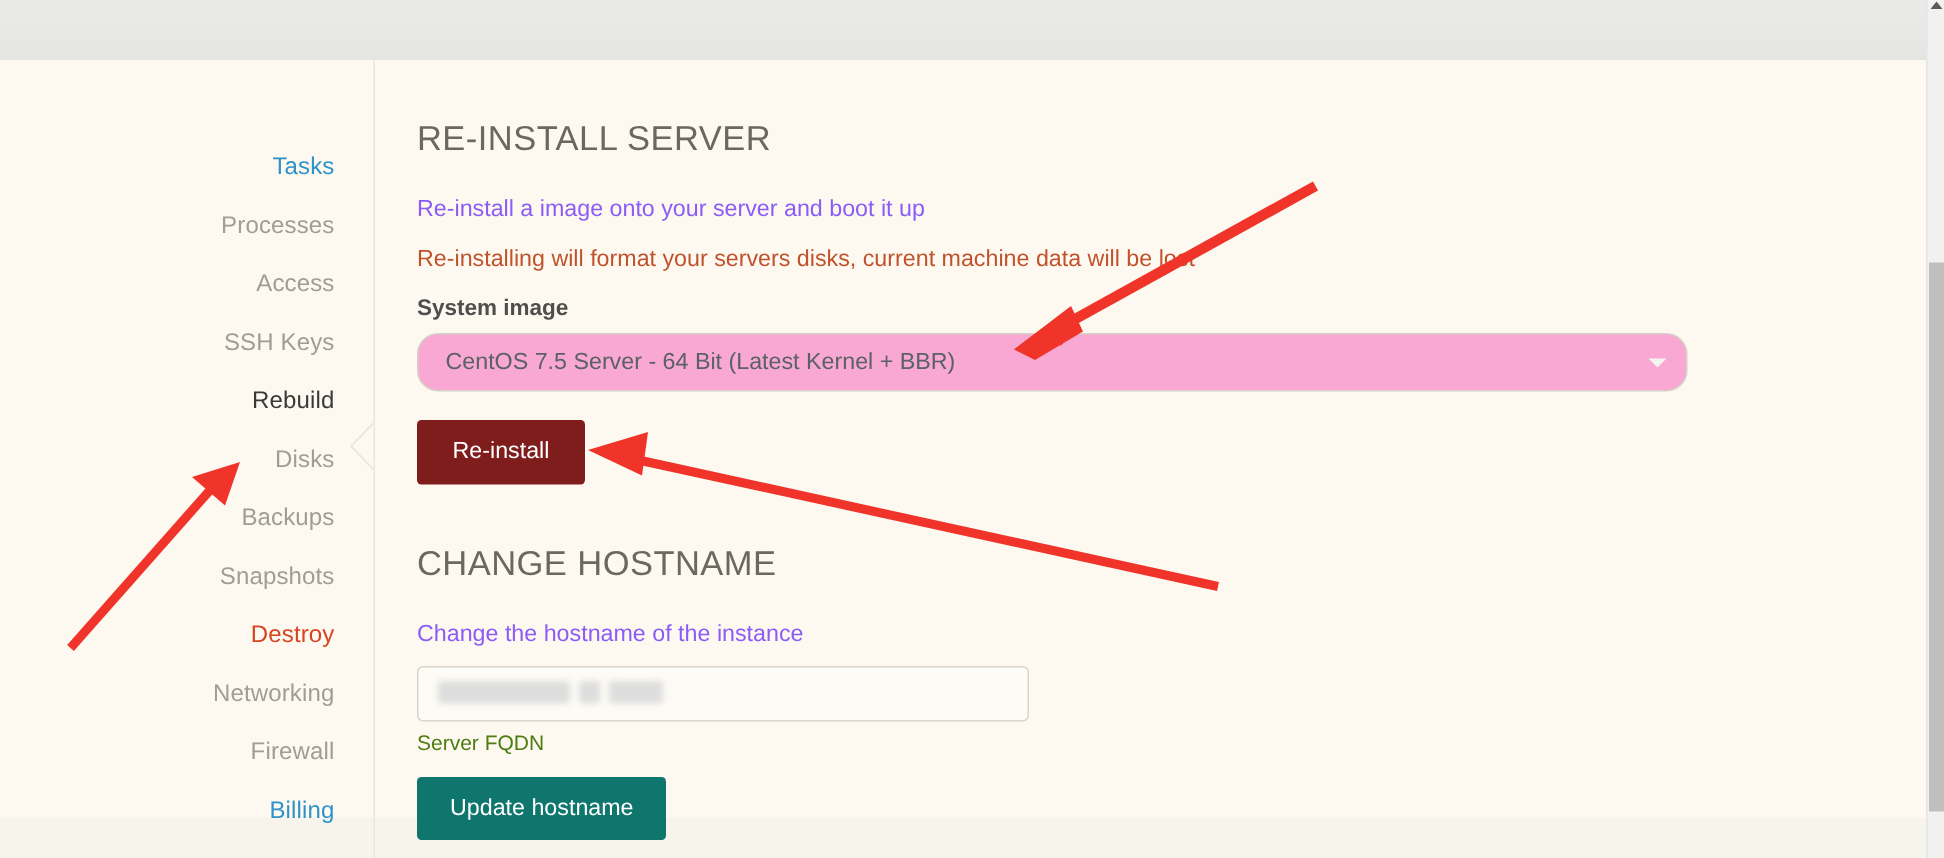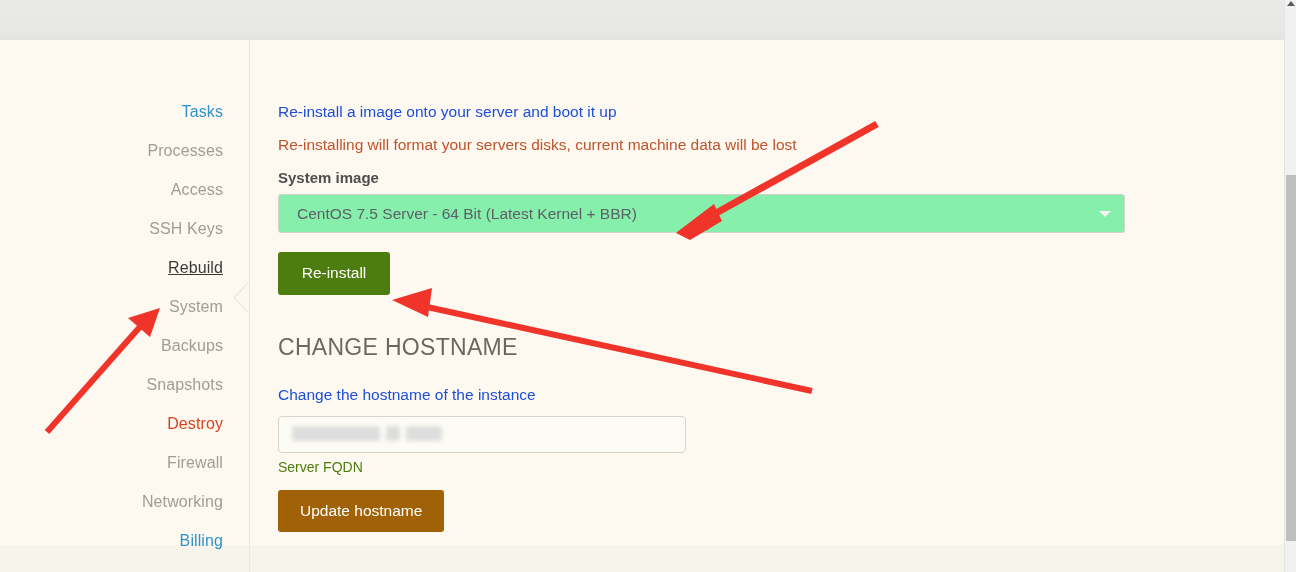--- a/index.html
+++ b/index.html
@@ -73,21 +73,21 @@
     text-align: right;
     padding: 0 26px 0 0;
     height: 39px;
     line-height: 39px;
     font-size: 16px;
     color: #a39c93;
     letter-spacing: .1px;
     cursor: pointer;
     white-space: nowrap;
   }
-  .sidebar-item.active  { color: #3a3a38; font-weight: 400; text-decoration: underline; }
+  .sidebar-item.active  { color: #3a3a38; font-weight: 400; }
   .sidebar-item.link    { color: #2f93c9; }
   .sidebar-item.danger  { color: #d6451f; }
 
   
   .content {
     position: absolute;
     left: 250px; top: 40px;
     width: 1034px; height: 532px;
     padding: 38px 0 0 28px;
   }
@@ -98,21 +98,21 @@
     font-weight: 400;
     color: #6b6862;
     letter-spacing: .3px;
     line-height: 28px;
   }
   h2.section-title.second { margin-top: 0; }
 
   p.lede {
     margin: 24px 0 0 0;
     font-size: 15.5px;
-    color: #1d4ed8;
+    color: #8b5cf6;
     line-height: 20px;
   }
   p.warn {
     margin: 13px 0 0 0;
     font-size: 15.5px;
     color: #c0532c;
     line-height: 20px;
   }
   label.field-label {
     display: block;
@@ -121,23 +121,23 @@
     font-weight: bold;
     color: #4e4e4c;
   }
 
   .select-wrap {
     position: relative;
     width: 847px; height: 39px;
   }
   .select-box {
     width: 100%; height: 39px;
-    background: #86efac;
+    background: #f9a8d4;
     border: 1px solid #d5d1c7;
-    border-radius: 3px;
+    border-radius: 14px;
     font-size: 15.5px;
     color: #5c6166;
     line-height: 37px;
     padding: 0 30px 0 18px;
     overflow: hidden;
     white-space: nowrap;
     cursor: pointer;
   }
   .select-caret {
     position: absolute;
@@ -156,27 +156,27 @@
     font-family: "Liberation Sans", sans-serif;
     font-size: 15.5px;
     color: #ffffff;
     cursor: pointer;
     line-height: 1;
     text-align: center;
   }
   .btn-reinstall {
     margin-top: 19px;
     padding: 13px 22px 14px 22px;
-    background: #4d7c0f;
+    background: #7f1d1d;
     min-width: 112px;
   }
   .btn-update {
     margin-top: 15px;
     padding: 13px 22px 14px 22px;
-    background: #a16207;
+    background: #0f766e;
   }
 
   .spacer-change { height: 38px; }
 
   .text-input {
     display: block;
     width: 408px; height: 37px;
     margin-top: 11px;
     background: #fdfbf6;
     border: 1px solid #d9d4c9;
@@ -244,36 +244,37 @@
   <div class="page-surface">
     <div class="page-surface-footer"></div>
   </div>
 
   <nav class="sidebar">
     <div class="sidebar-item link">Tasks</div>
     <div class="sidebar-item">Processes</div>
     <div class="sidebar-item">Access</div>
     <div class="sidebar-item">SSH Keys</div>
     <div class="sidebar-item active">Rebuild</div>
-    <div class="sidebar-item">System</div>
+    <div class="sidebar-item">Disks</div>
     <div class="sidebar-item">Backups</div>
     <div class="sidebar-item">Snapshots</div>
     <div class="sidebar-item danger">Destroy</div>
+    <div class="sidebar-item">Networking</div>
     <div class="sidebar-item">Firewall</div>
-    <div class="sidebar-item">Networking</div>
     <div class="sidebar-item link">Billing</div>
   </nav>
 
   <div class="sidebar-divider"></div>
   <svg class="sidebar-notch" viewBox="0 0 17 31">
     <polyline points="16,0 1,15.5 16,31" fill="none" stroke="#ece6dc" stroke-width="1.2"></polyline>
   </svg>
 
   <main class="content">
 
+    <h2 class="section-title">RE-INSTALL SERVER</h2>
 
     <p class="lede">Re-install a image onto your server and boot it up</p>
     <p class="warn">Re-installing will format your servers disks, current machine data will be lost</p>
 
     <label class="field-label">System image</label>
 
     <div class="select-wrap">
       <div class="select-box">CentOS 7.5 Server - 64 Bit (Latest Kernel + BBR)</div>
       <span class="select-caret"></span>
     </div>

